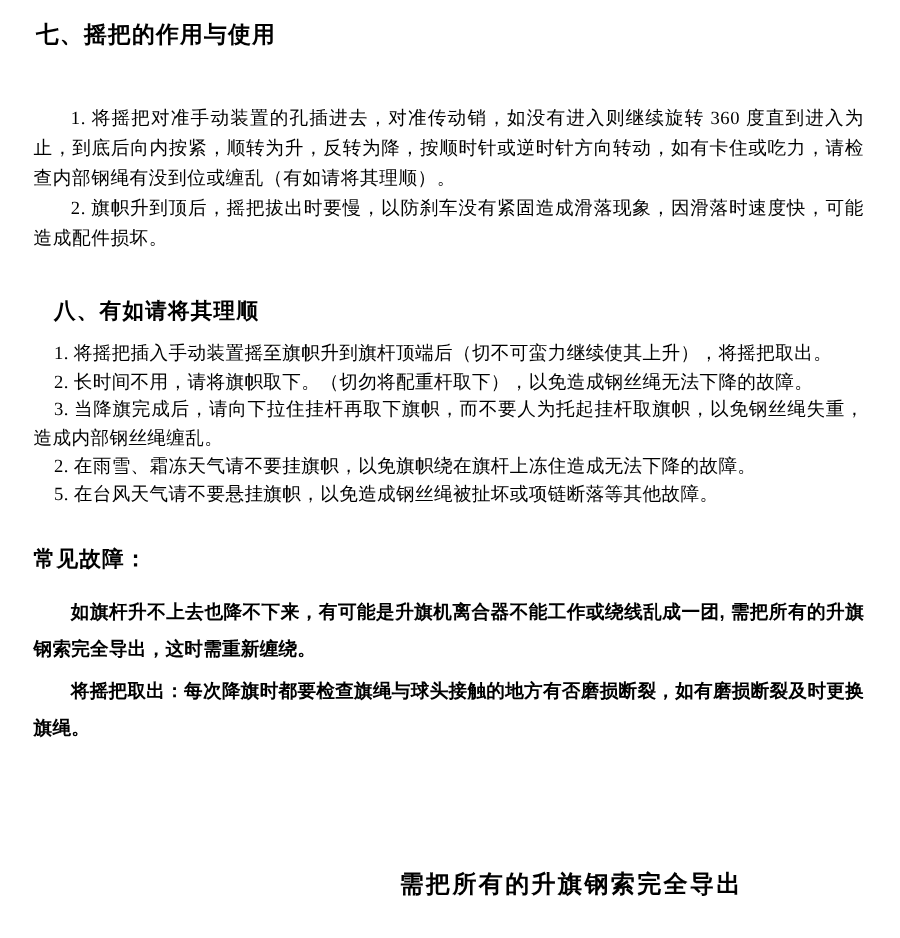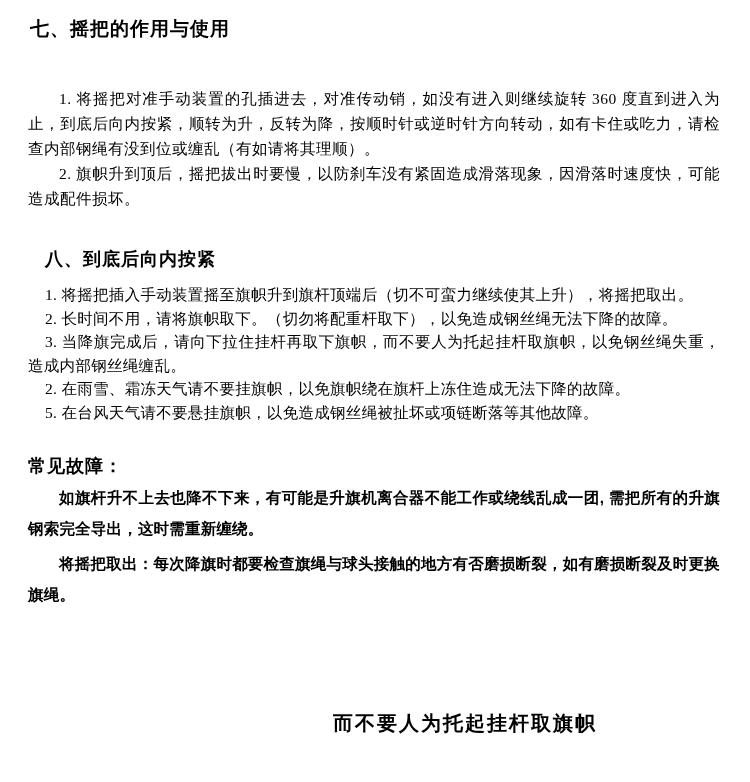--- a/index.html
+++ b/index.html
@@ -59,21 +59,21 @@
     letter-spacing: 1px;
     margin: 30px 0 4px 0;
   }
   .fault-para {
     font-family: "Liberation Sans", "DejaVu Sans", sans-serif;
     font-weight: bold;
     font-size: 15.5px;
     line-height: 31px;
     text-align: justify;
     text-indent: 2em;
-    margin-top: 4px;
+    margin-top: 17px;
     letter-spacing: 0.2px;
   }
   .note-para {
     font-family: "Liberation Sans", "DejaVu Sans", sans-serif;
     font-weight: bold;
     font-size: 15.5px;
     line-height: 31px;
     text-align: justify;
     text-indent: 2em;
     margin-top: 4px;
@@ -96,32 +96,32 @@
 </head>
 <body>
 
 <div class="page">
 
   <h1 class="h-sec7">七、摇把的作用与使用</h1>
 
   <p class="body-para">1. 将摇把对准手动装置的孔插进去，对准传动销，如没有进入则继续旋转 360 度直到进入为止，到底后向内按紧，顺转为升，反转为降，按顺时针或逆时针方向转动，如有卡住或吃力，请检查内部钢绳有没到位或缠乱（有如请将其理顺）。</p>
   <p class="body-para">2. 旗帜升到顶后，摇把拔出时要慢，以防刹车没有紧固造成滑落现象，因滑落时速度快，可能造成配件损坏。</p>
 
-  <h2 class="h-sec8">八、到底后向内按紧</h2>
+  <h2 class="h-sec8">八、有如请将其理顺</h2>
 
   <p class="item">1. 将摇把插入手动装置摇至旗帜升到旗杆顶端后（切不可蛮力继续使其上升），将摇把取出。</p>
   <p class="item">2. 长时间不用，请将旗帜取下。（切勿将配重杆取下），以免造成钢丝绳无法下降的故障。</p>
   <p class="item">3. 当降旗完成后，请向下拉住挂杆再取下旗帜，而不要人为托起挂杆取旗帜，以免钢丝绳失重，造成内部钢丝绳缠乱。</p>
   <p class="item">2. 在雨雪、霜冻天气请不要挂旗帜，以免旗帜绕在旗杆上冻住造成无法下降的故障。</p>
   <p class="item">5. 在台风天气请不要悬挂旗帜，以免造成钢丝绳被扯坏或项链断落等其他故障。</p>
 
   <h2 class="h-faults">常见故障：</h2>
 
   <p class="fault-para">如旗杆升不上去也降不下来，有可能是升旗机离合器不能工作或绕线乱成一团, 需把所有的升旗钢索完全导出，这时需重新缠绕。</p>
   <p class="note-para">将摇把取出：每次降旗时都要检查旗绳与球头接触的地方有否磨损断裂，如有磨损断裂及时更换旗绳。</p>
 
   <div class="footer">
-    <div class="company-name">而不要人为托起挂杆取旗帜</div>
+    <div class="company-name">需把所有的升旗钢索完全导出</div>
 
 
   </div>
 
 </div>
 
 </body></html>

